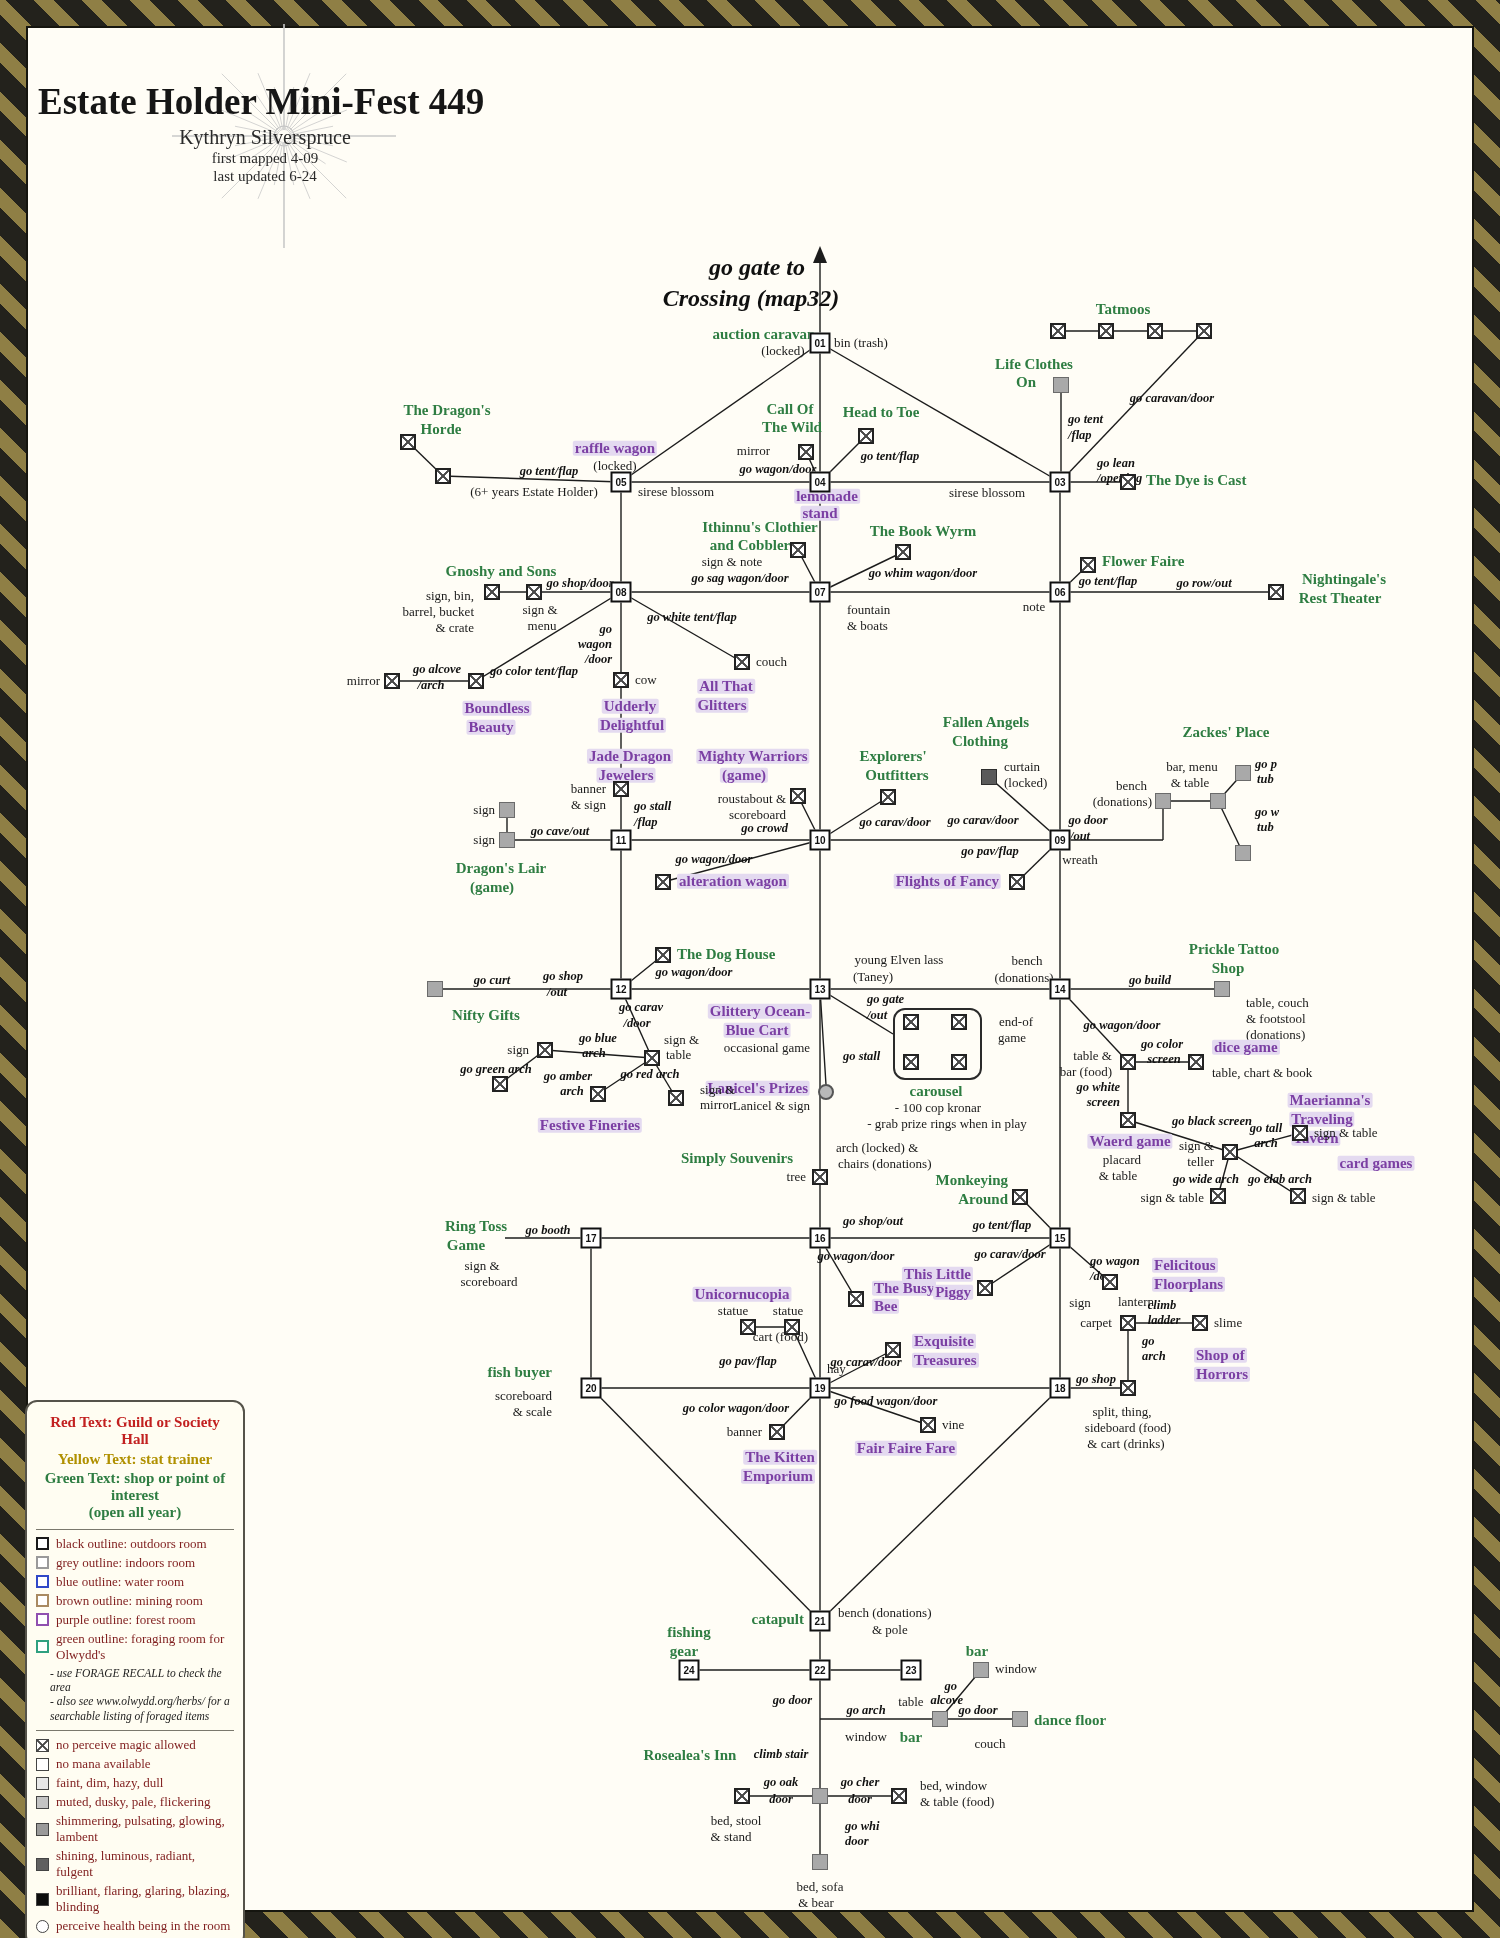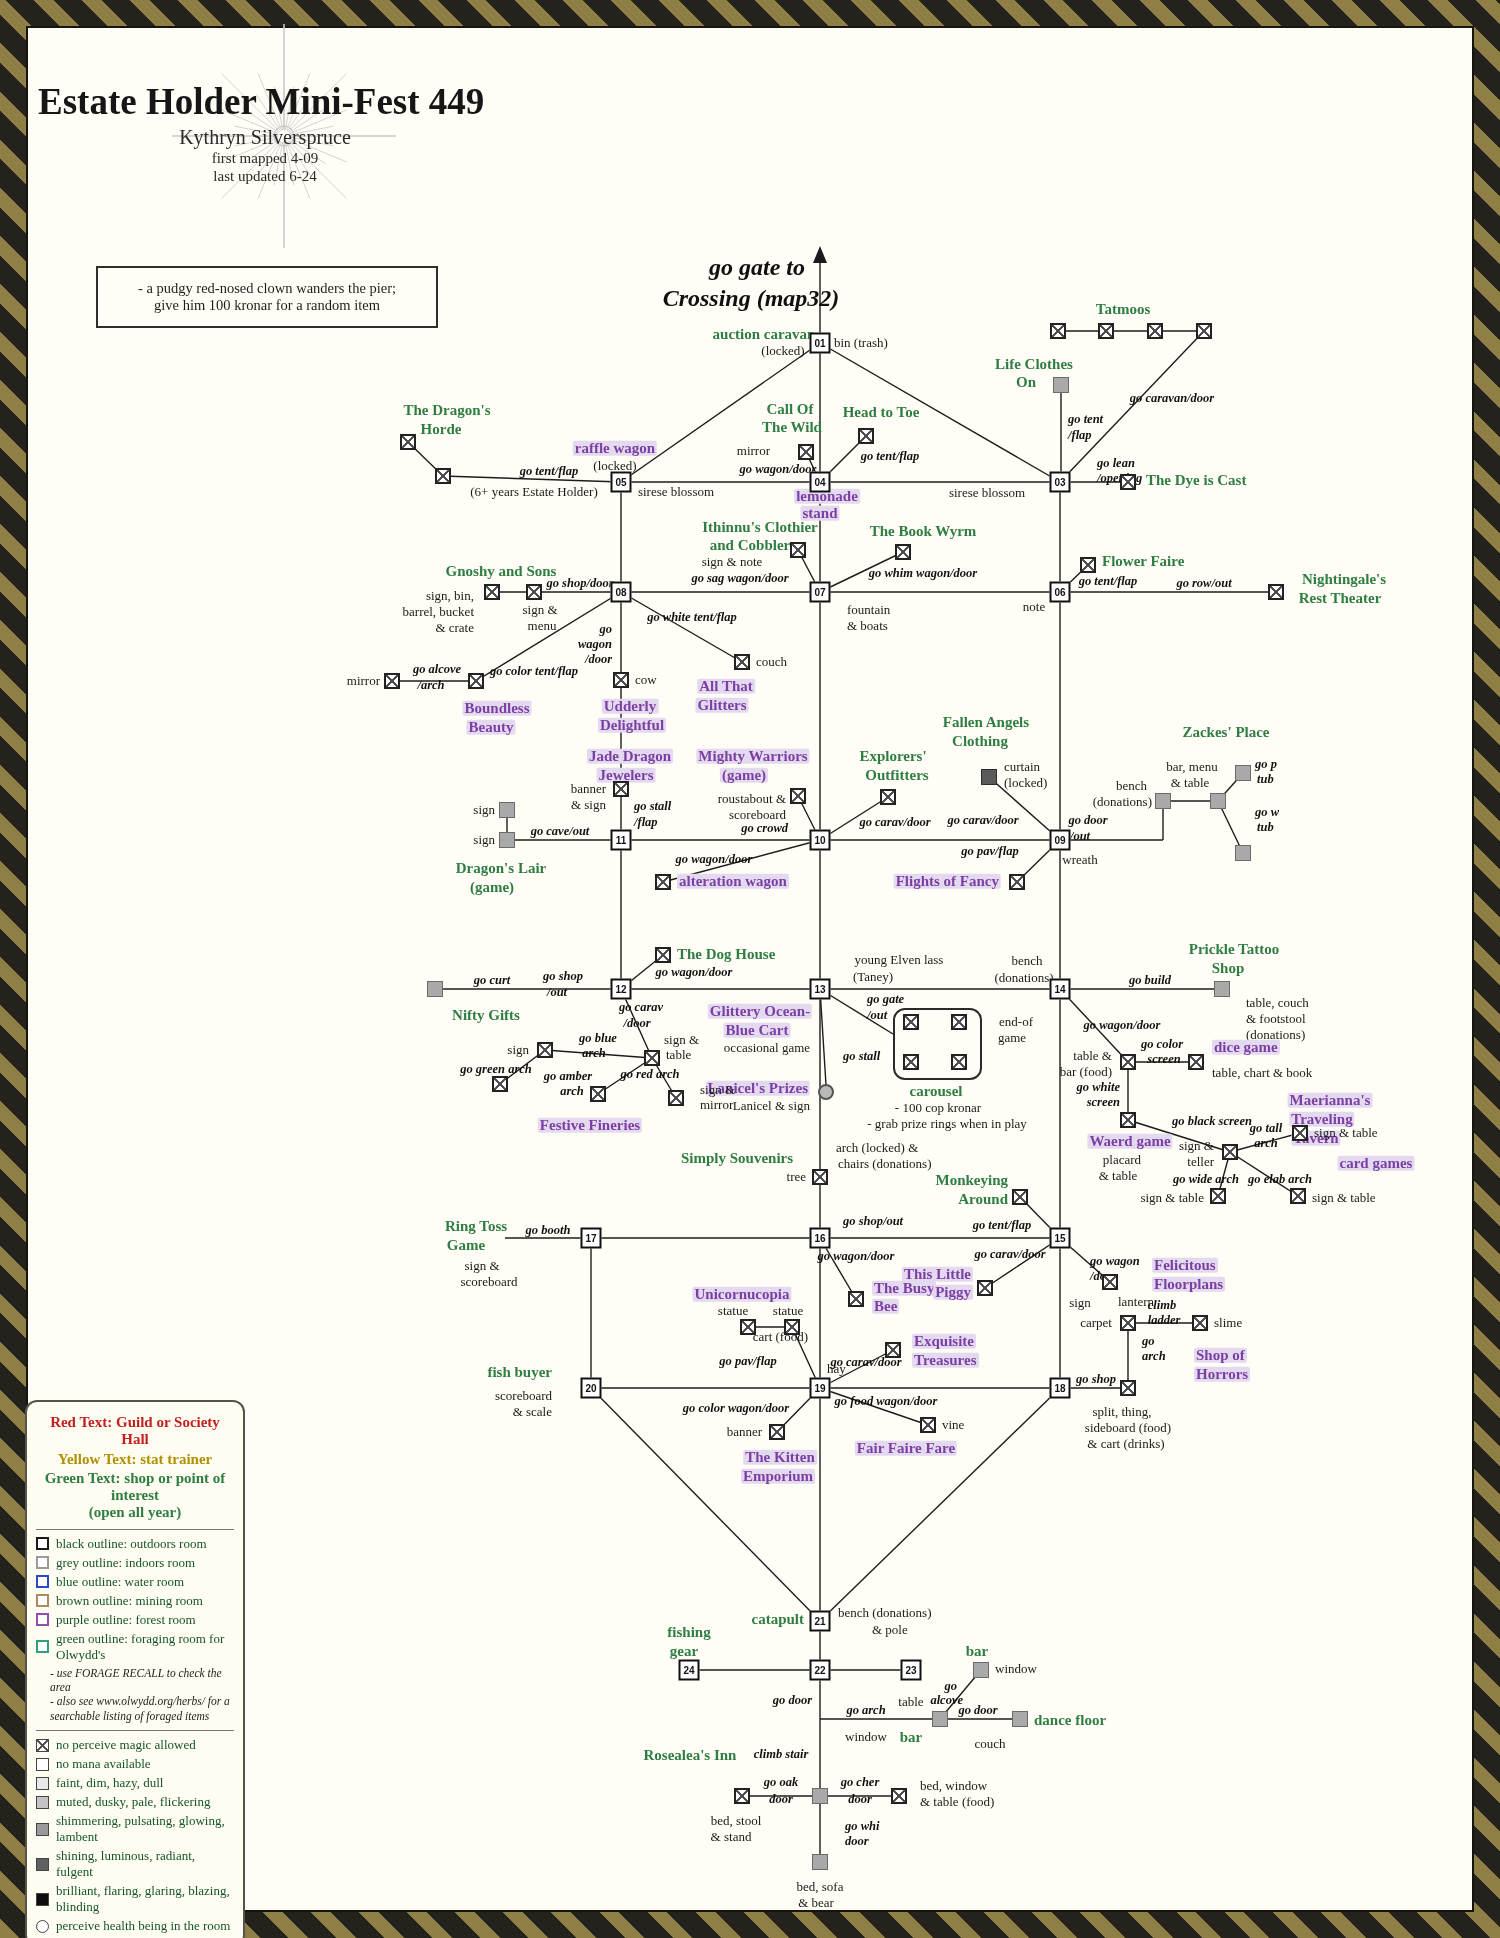--- a/index.html
+++ b/index.html
@@ -43,21 +43,21 @@
   .node{position:absolute;width:21px;height:21px;transform:translate(-50%,-50%);box-sizing:border-box;
         background:#fff;border:2px solid #101010;z-index:5;
         font-family:"Liberation Sans",sans-serif;font-size:10px;font-weight:bold;color:#111;
         display:flex;align-items:center;justify-content:center;}
   #carousel-box{position:absolute;border:2px solid #2a2a2a;border-radius:12px;background:transparent;z-index:2;}
   
   #legend{position:absolute;left:25px;top:1400px;width:220px;box-sizing:border-box;
           border:2px solid #55534a;border-radius:12px;background:#fffdf2;padding:10px 9px 8px 9px;z-index:6;}
   .lg-ct{text-align:center;font-weight:bold;font-size:15px;line-height:1.15;margin:2px 0;}
   .lg-div{border-top:1.5px solid #7a786d;margin:7px 0 6px 0;}
-  .lg-row{display:flex;align-items:center;gap:7px;font-size:13px;color:#14532d;margin:3px 0;}
+  .lg-row{display:flex;align-items:center;gap:7px;font-size:13px;color:#7f1d1d;margin:3px 0;}
   .lg-sq{flex:0 0 auto;width:13px;height:13px;box-sizing:border-box;border:2px solid #222;background:#fff;}
   .lg-note{font-style:italic;font-size:11.5px;color:#1c1c1c;margin-left:14px;line-height:1.25;}
   .lg-ic{flex:0 0 auto;width:13px;height:13px;box-sizing:border-box;border:1.5px solid #444;background:#fff;}
   .lg-ic.cross{background:linear-gradient(to top right,transparent 42%,#4a4a4a 46%,#4a4a4a 54%,transparent 58%),
                linear-gradient(to bottom right,transparent 42%,#4a4a4a 46%,#4a4a4a 54%,transparent 58%),#fff;}
   .lg-ic.circ{border-radius:50%;}
 </style>
 </head>
 <body>
 
@@ -181,24 +181,20 @@
         <circle cx="134" cy="126" r="10" fill="none" stroke="#c2c2c2"></circle>
       </svg>
 
     <div id="header">
       <div id="page-title">Estate Holder Mini-Fest 449</div>
       <div id="author" class="subline">Kythryn Silverspruce</div>
       <div id="mapped" class="subline">first mapped 4-09</div>
       <div id="updated" class="subline">last updated 6-24</div>
     </div>
 
-    <div id="note-box">
-      <div>- a pudgy red-nosed clown wanders the pier;</div>
-      <div>give him 100 kronar for a random item</div>
-    </div>
 
     <div id="map-layer">
         <div id="carousel-box" style="left: 893px; top: 1008px; width: 85px; height: 68px;"></div>
         <div class="mk cross" style="left: 408px; top: 442px;"></div>
         <div class="mk cross" style="left: 443px; top: 476px;"></div>
         <div class="mk cross" style="left: 806px; top: 452px;"></div>
         <div class="mk cross" style="left: 866px; top: 436px;"></div>
         <div class="mk cross" style="left: 1128px; top: 482px;"></div>
         <div class="mk cross" style="left: 1058px; top: 331px;"></div>
         <div class="mk cross" style="left: 1106px; top: 331px;"></div>

